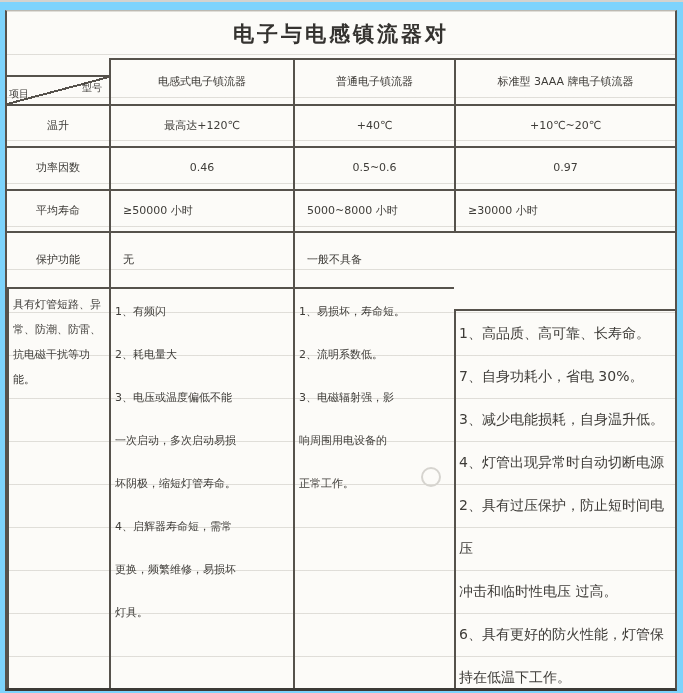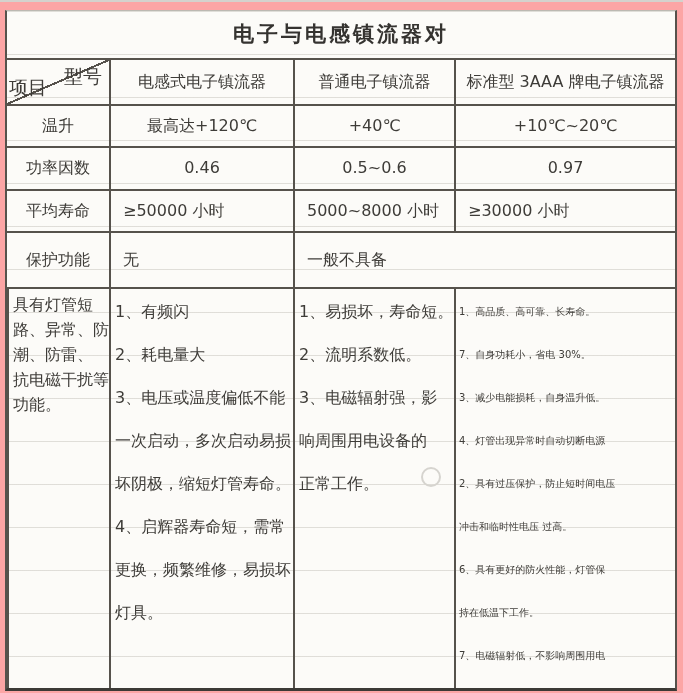--- a/index.html
+++ b/index.html
@@ -6,21 +6,21 @@
   body{
     width:683px;height:693px;
     background:#f2f0ec;
     font-family:"DejaVu Sans","Liberation Sans",sans-serif;
     color:#3e3c38;
     overflow:hidden;
     position:relative;
   }
   .page{
     position:absolute;inset:0;
-    background:#fca5a5;
+    background:#7dd3fc;
     border-top:2px solid #d4d2cd;
   }
   
   .tbl{
     position:absolute;
     left:5px;top:8px;
     width:672px;height:681px;
     box-sizing:border-box;
     display:grid;
     grid-template-columns:102px 184px 161px 1fr;
@@ -33,38 +33,38 @@
     
     background-image:repeating-linear-gradient(
       to bottom,
       rgba(158,154,144,0.30) 0px, rgba(158,154,144,0.30) 1px,
       transparent 1px, transparent 43px);
   }
   .cell{
     position:relative;
     box-sizing:border-box;
     overflow:hidden;
-    font-size:16px;
+    font-size:11px;
     line-height:1.3;
   }
   .bl{border-left:2px solid #56524c;}
   .bt{border-top:2px solid #56524c;}
   
   .title{
     grid-column:1 / -1;
     display:flex;align-items:center;justify-content:center;
     font-size:21px;font-weight:700;letter-spacing:3px;
     color:#353330;
   }
   
   .head{
     display:flex;align-items:center;justify-content:center;
     color:#3d3b37;
   }
-  .corner{font-size:19px;}
+  .corner{font-size:10px;margin-top:17px;}
   .corner .diag{
     position:absolute;inset:0;
     background:linear-gradient(to bottom right,
       transparent calc(50% - 1px), #55514b calc(50% - 1px),
       #55514b calc(50% + 1px), transparent calc(50% + 1px));
   }
   .corner-top{position:absolute;top:4px;right:7px;}
   .corner-bottom{position:absolute;bottom:4px;left:2px;}
   
   .lbl{
@@ -83,21 +83,21 @@
     display:flex;align-items:flex-start;justify-content:center;
     padding-top:128px;
     color:#3d3b37;
   }
   .list-cell{padding:1px 0 10px 4px;}
   .list-cell .li{
     margin:0;
     white-space:pre-line;
     line-height:43px;
   }
-  .list-small{font-size:10px;padding-left:3px;}
+  .list-small{font-size:14px;padding-left:3px;margin-top:22px;}
   
   .ring{
     position:absolute;
     left:414px;top:456px;
     width:16px;height:16px;
     border:2px solid #d6d4cf;
     border-radius:50%;
     background:transparent;
   }
 </style>

